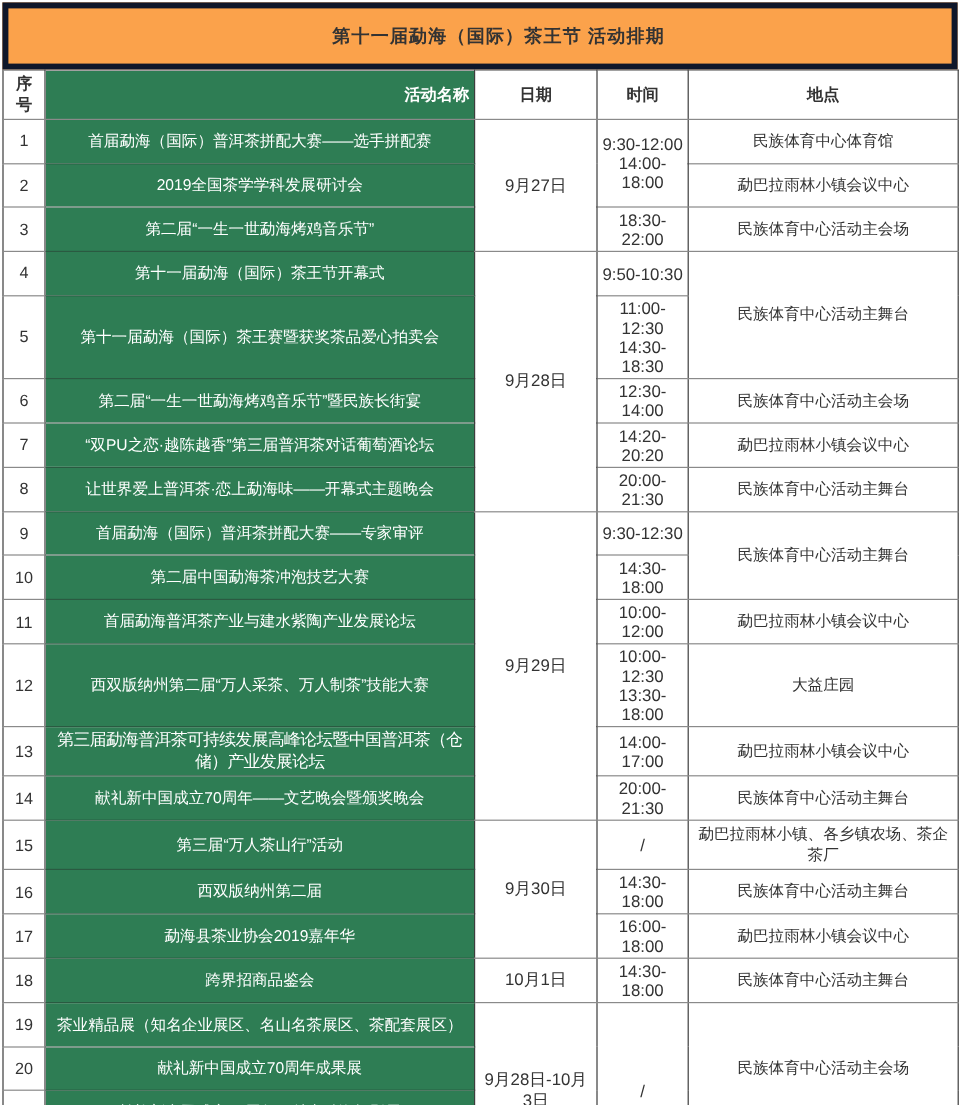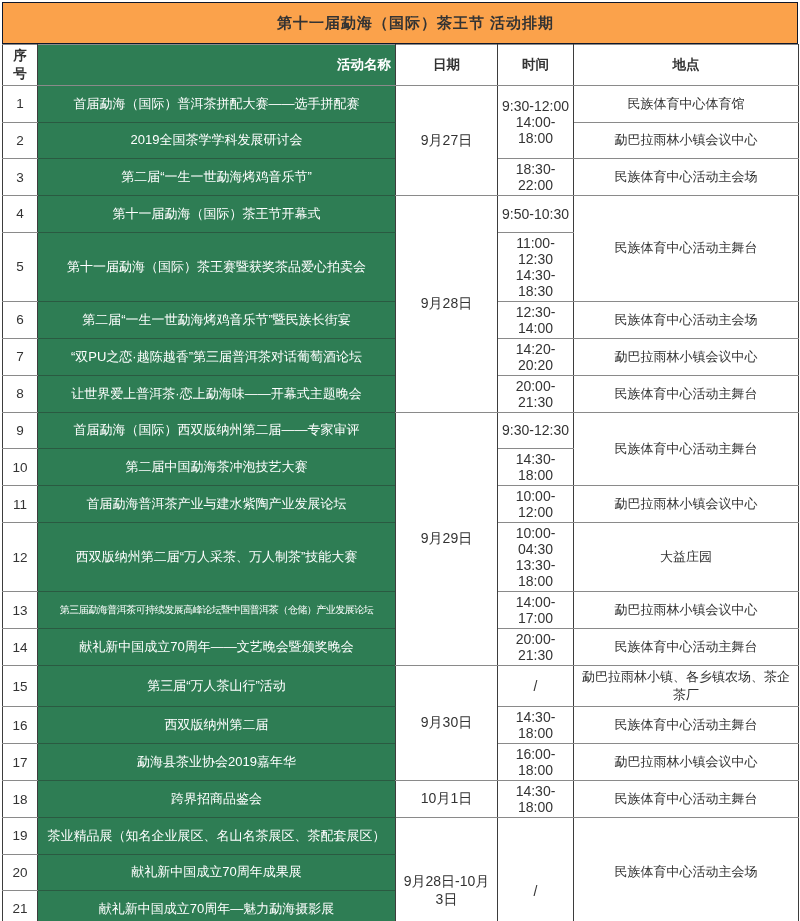--- a/index.html
+++ b/index.html
@@ -13,23 +13,23 @@
     --page-bg: #FFFFFF;
   }
   * { box-sizing: border-box; margin: 0; padding: 0; }
   html, body {
     background: var(--page-bg);
     font-family: "Liberation Sans", "DejaVu Sans", sans-serif;
     width: 800px;
   }
   .page { width: 800px; height: 921px; padding: 2px; overflow: hidden; }
   .title-bar {
-    height: 42px;
+    height: 56px;
     background: var(--title-bg);
-    border: 1px solid #0f172a;
+    border: 5px solid #0f172a;
     display: flex; align-items: center; justify-content: center;
     font-size: 15px; font-weight: bold; color: var(--title-text);
     letter-spacing: 1px;
     padding-left: 31px;
   }
   table.schedule {
     width: 796px;
     border-collapse: collapse;
     table-layout: fixed;
     border: 1px solid #444444;
@@ -55,21 +55,21 @@
   tr.hdr th { font-weight: bold; font-size: 13.5px; background: #ffffff; }
   tr.hdr th.act-h { background: var(--activity-bg); color: var(--activity-text); text-align: right; }
   tr.data-row { height: 36.5px; }
   td.act {
     background: var(--activity-bg);
     color: var(--activity-text);
     border-top-color: #2a5a41;
     border-bottom-color: #2a5a41;
     font-size: 13px;
   }
-  td.act.compact { font-size: 10px; letter-spacing: -0.5px; }
+  td.act.compact { font-size: 14px; letter-spacing: -0.5px; }
   td.time-cell, td.date-cell { white-space: pre-line; font-size: 14px; }
   td.place-cell { font-size: 13px; }
 </style>
 </head>
 <body>
 
 <div class="page">
 
   <div class="title-bar">第十一届勐海（国际）茶王节 活动排期</div>
 
@@ -137,40 +137,40 @@
       </tr>
       <tr class="data-row">
         <td>8</td>
         <td class="act">让世界爱上普洱茶·恋上勐海味——开幕式主题晚会</td>
         <td class="time-cell">20:00-21:30</td>
         <td class="place-cell">民族体育中心活动主舞台</td>
       </tr>
 
       <tr class="data-row">
         <td>9</td>
-        <td class="act">首届勐海（国际）西双版纳州第二届——专家审评</td>
+        <td class="act">首届勐海（国际）普洱茶拼配大赛——专家审评</td>
         <td class="date-cell" rowspan="6">9月29日</td>
         <td class="time-cell">9:30-12:30</td>
         <td class="place-cell" rowspan="2">民族体育中心活动主舞台</td>
       </tr>
       <tr class="data-row">
         <td>10</td>
         <td class="act">第二届中国勐海茶冲泡技艺大赛</td>
         <td class="time-cell">14:30-18:00</td>
       </tr>
       <tr class="data-row">
         <td>11</td>
         <td class="act">首届勐海普洱茶产业与建水紫陶产业发展论坛</td>
         <td class="time-cell">10:00-12:00</td>
         <td class="place-cell">勐巴拉雨林小镇会议中心</td>
       </tr>
       <tr class="data-row">
         <td>12</td>
         <td class="act">西双版纳州第二届“万人采茶、万人制茶”技能大赛</td>
-        <td class="time-cell">10:00-04:30
+        <td class="time-cell">10:00-12:30
 13:30-18:00</td>
         <td class="place-cell">大益庄园</td>
       </tr>
       <tr class="data-row">
         <td>13</td>
         <td class="act compact">第三届勐海普洱茶可持续发展高峰论坛暨中国普洱茶（仓储）产业发展论坛</td>
         <td class="time-cell">14:00-17:00</td>
         <td class="place-cell">勐巴拉雨林小镇会议中心</td>
       </tr>
       <tr class="data-row">

